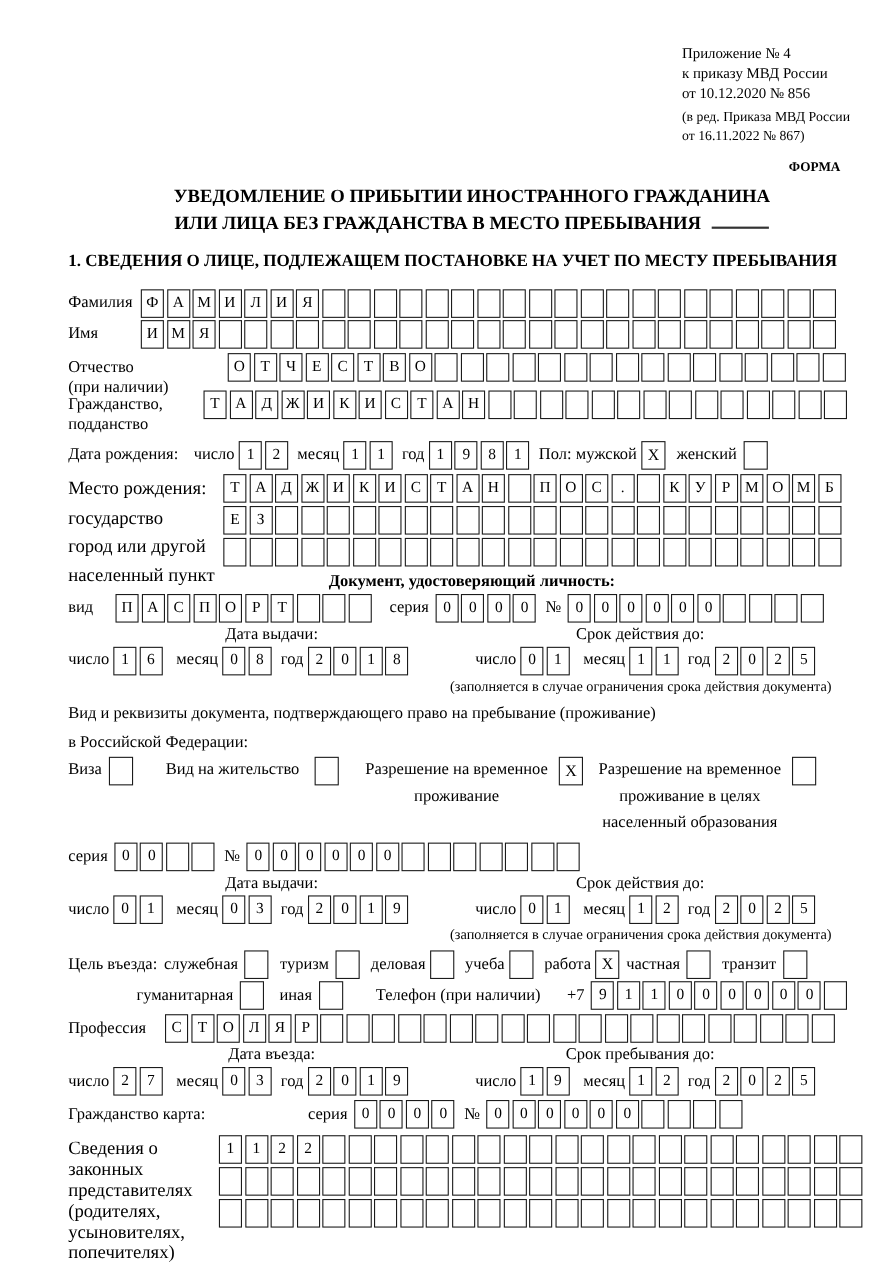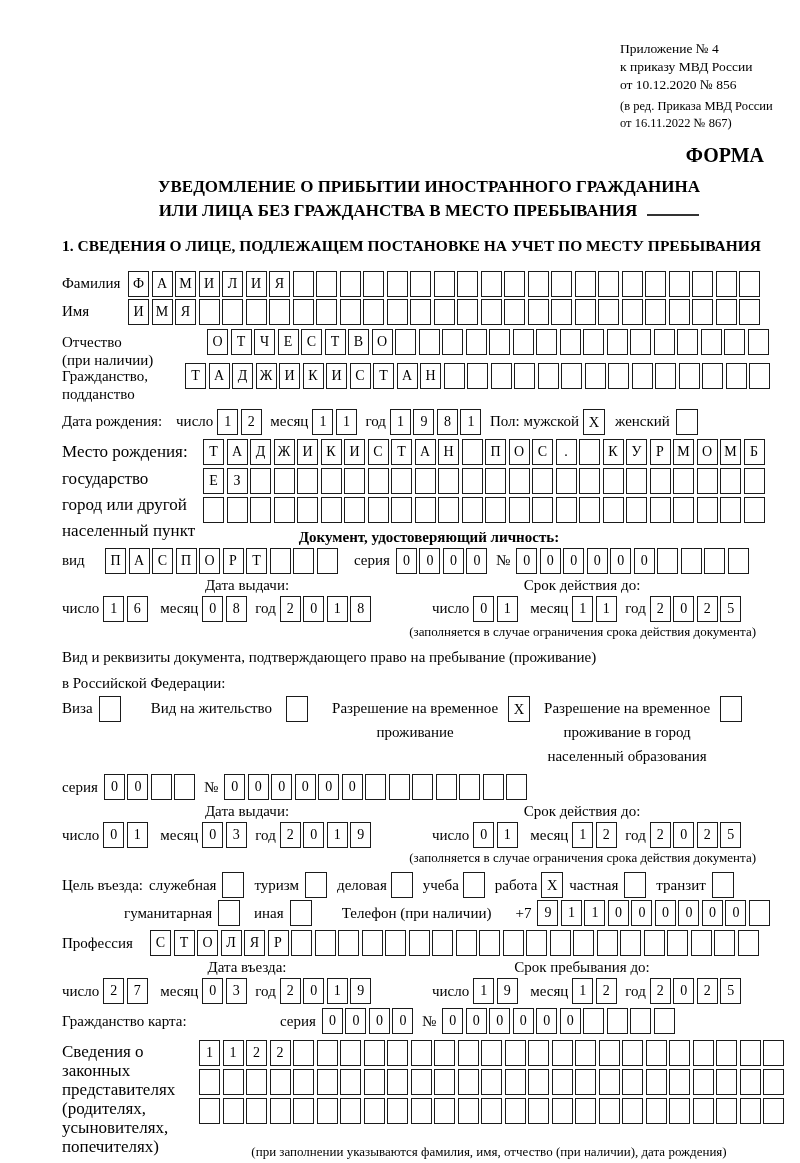--- a/index.html
+++ b/index.html
@@ -4,21 +4,21 @@
 <style>
   html,body{margin:0;padding:0;background:#888;}
   .page{
     position:relative;width:800px;height:1163px;margin:0 auto;background:#ffffff;
     font-family:"Liberation Serif","DejaVu Serif",serif;color:#000000;
     box-sizing:border-box;padding:40px 4px 0 62px;overflow:hidden;
   }
   .appendix{margin-left:558px;font-size:13.5px;line-height:1.34;}
   .appendix .apx-note{font-size:12.5px;}
   .appendix .gap{margin-top:4px;}
-  .forma{margin-top:12px;padding-right:32px;text-align:right;font-weight:bold;font-size:20px;}
+  .forma{margin-top:12px;padding-right:32px;text-align:right;font-weight:bold;font-size:12px;}
   .title{margin-top:8px;text-align:center;font-weight:bold;font-size:17px;line-height:1.42;}
   .blank-line{display:inline-block;width:52px;border-bottom:2px solid #333;margin-left:10px;}
   .sec-heading{margin-top:14px;font-weight:bold;font-size:15.5px;}
   .row{display:flex;align-items:center;margin-top:2px;}
   .row.top{align-items:flex-start;}
   .lbl,.sub-lbl{font-size:15px;flex:none;}
   .lbl-block{position:relative;height:28px;line-height:27px;font-size:15px;flex:none;}
   .lbl-block .l2{position:absolute;left:0;top:23px;line-height:16px;}
   .cells{display:flex;flex:none;}
   .cell{display:inline-block;flex:none;width:19px;height:24px;border:1.5px solid #1b1b1b;margin-right:2.5px;
@@ -410,21 +410,21 @@
     <span class="checkbox ml6"></span>
     <span class="plabel ml30">Вид на жительство</span>
     <span class="checkbox ml14"></span>
     <span class="plabel-multi ml24">
       <div>Разрешение на временное</div>
       <div>проживание</div>
     </span>
     <span class="checkbox ml10">X</span>
     <span class="plabel-multi ml14">
       <div>Разрешение на временное</div>
-      <div>проживание в город</div>
+      <div>проживание в целях</div>
       <div>населенный образования</div>
     </span>
     <span class="checkbox ml10"></span>
   </div>
 
   <div class="row mt6">
     <span class="sub-lbl mr6">серия</span>
     <span class="cells">
         <span class="cell">0</span>
         <span class="cell">0</span>
@@ -721,15 +721,14 @@
           <span class="cell"></span>
           <span class="cell"></span>
           <span class="cell"></span>
           <span class="cell"></span>
           <span class="cell"></span>
           <span class="cell"></span>
           <span class="cell"></span>
         </span>
     </span>
   </div>
-  <div class="reps-note">(при заполнении указываются фамилия, имя, отчество (при наличии), дата рождения)</div>
 
 </div>
 
 </body></html>

